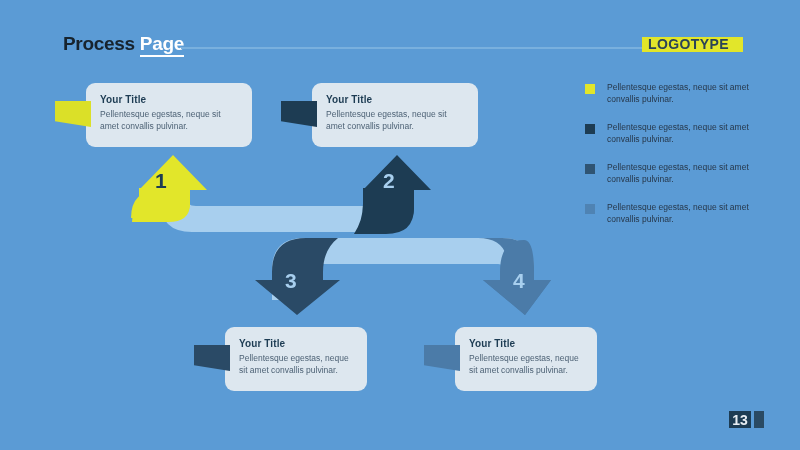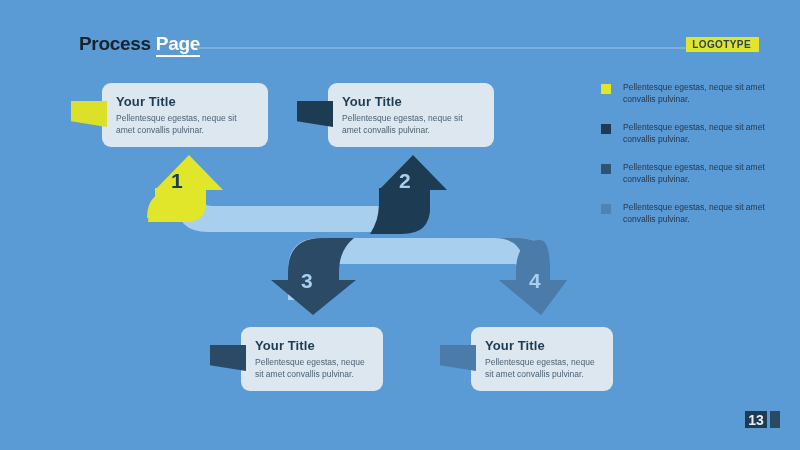--- a/index.html
+++ b/index.html
@@ -12,21 +12,20 @@
     overflow: hidden;
     background: #5b9bd5;
     font-family: "Liberation Sans", sans-serif;
   }
   .slide {
     position: relative;
     width: 764px;
     height: 450px;
     background: #5b9bd5;
     overflow: hidden;
-    margin-left: 16px;
   }
 
   
   .header {
     position: absolute;
     left: 63px;
     top: 33px;
     width: 680px;
     height: 26px;
   }
@@ -52,24 +51,24 @@
     right: 60px;
     height: 2px;
     background: #79b0de;
   }
   .logotype {
     position: absolute;
     right: 0px;
     top: 4px;
     background: #e2e62a;
     color: #2a4257;
-    font-size: 10px;
+    font-size: 14px;
     font-weight: bold;
     letter-spacing: 0.4px;
-    padding: 2px 8px 2px 6px;
+    padding: 2px 14px 2px 6px;
     line-height: 11px;
   }
 
   
   .legend {
     position: absolute;
     left: 585px;
     top: 82px;
     width: 165px;
   }
@@ -98,21 +97,21 @@
     position: absolute;
     background: #dde7ef;
     border-radius: 9px;
     box-sizing: border-box;
   }
   .card-inner {
     padding: 11px 14px 12px 14px;
   }
   .card-title {
     display: block;
-    font-size: 13px;
+    font-size: 10px;
     font-weight: bold;
     color: #1d3c53;
     margin-bottom: 4px;
     letter-spacing: 0.1px;
   }
   .card-body {
     display: block;
     font-size: 8.5px;
     line-height: 11.5px;
     color: #4d6275;

